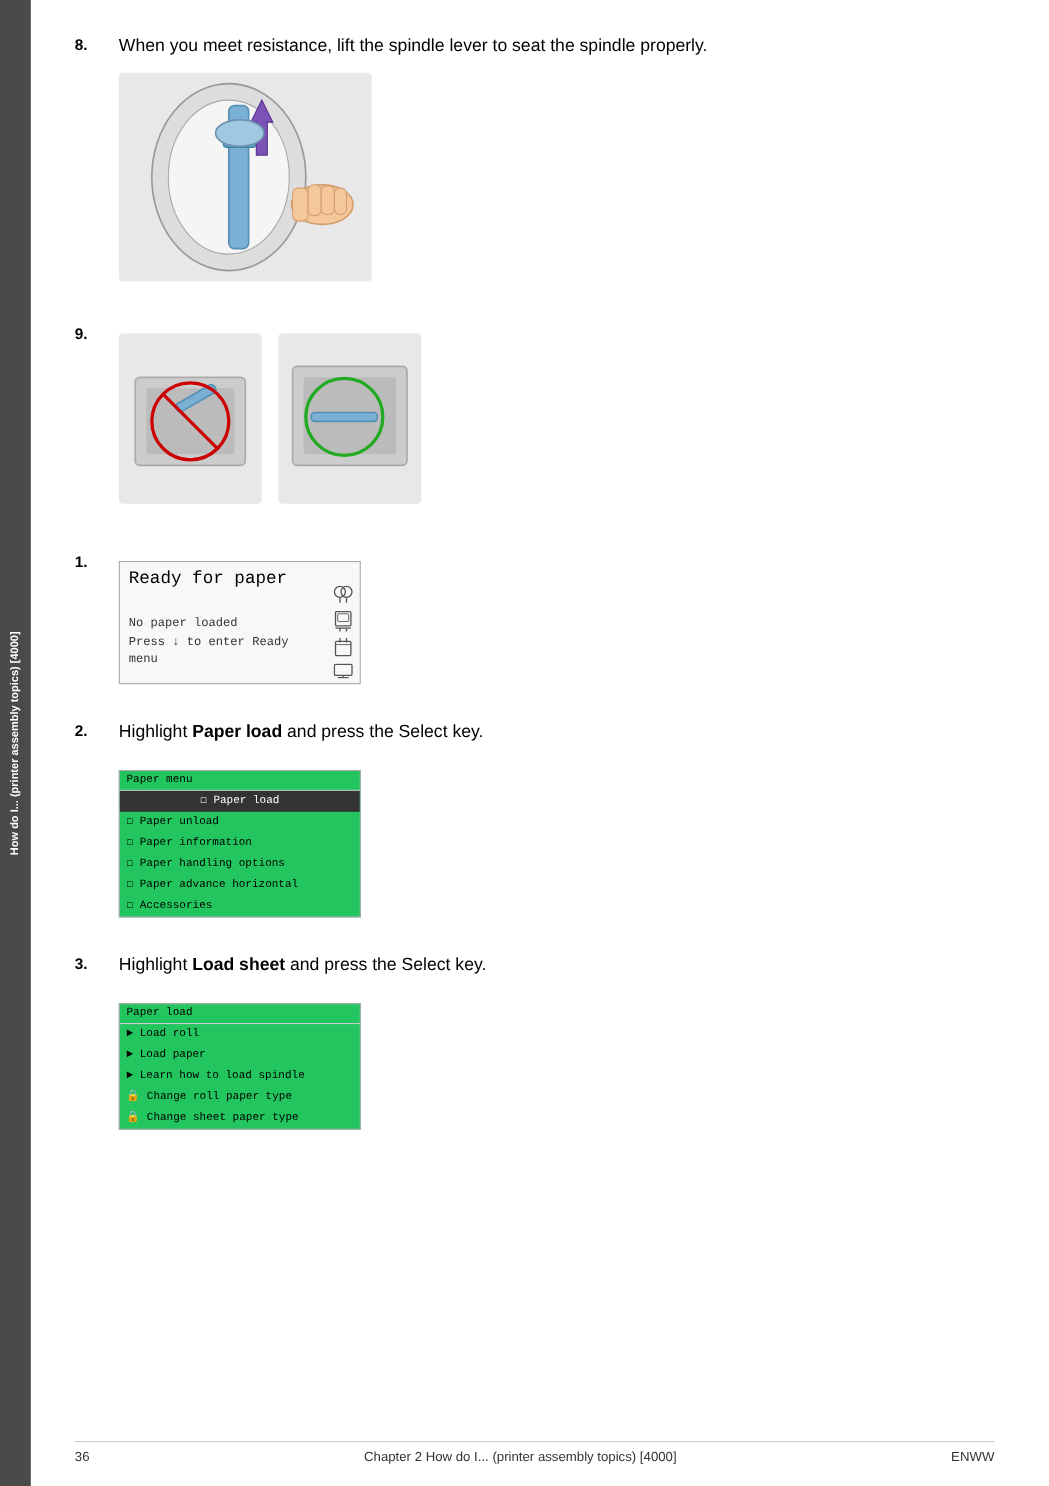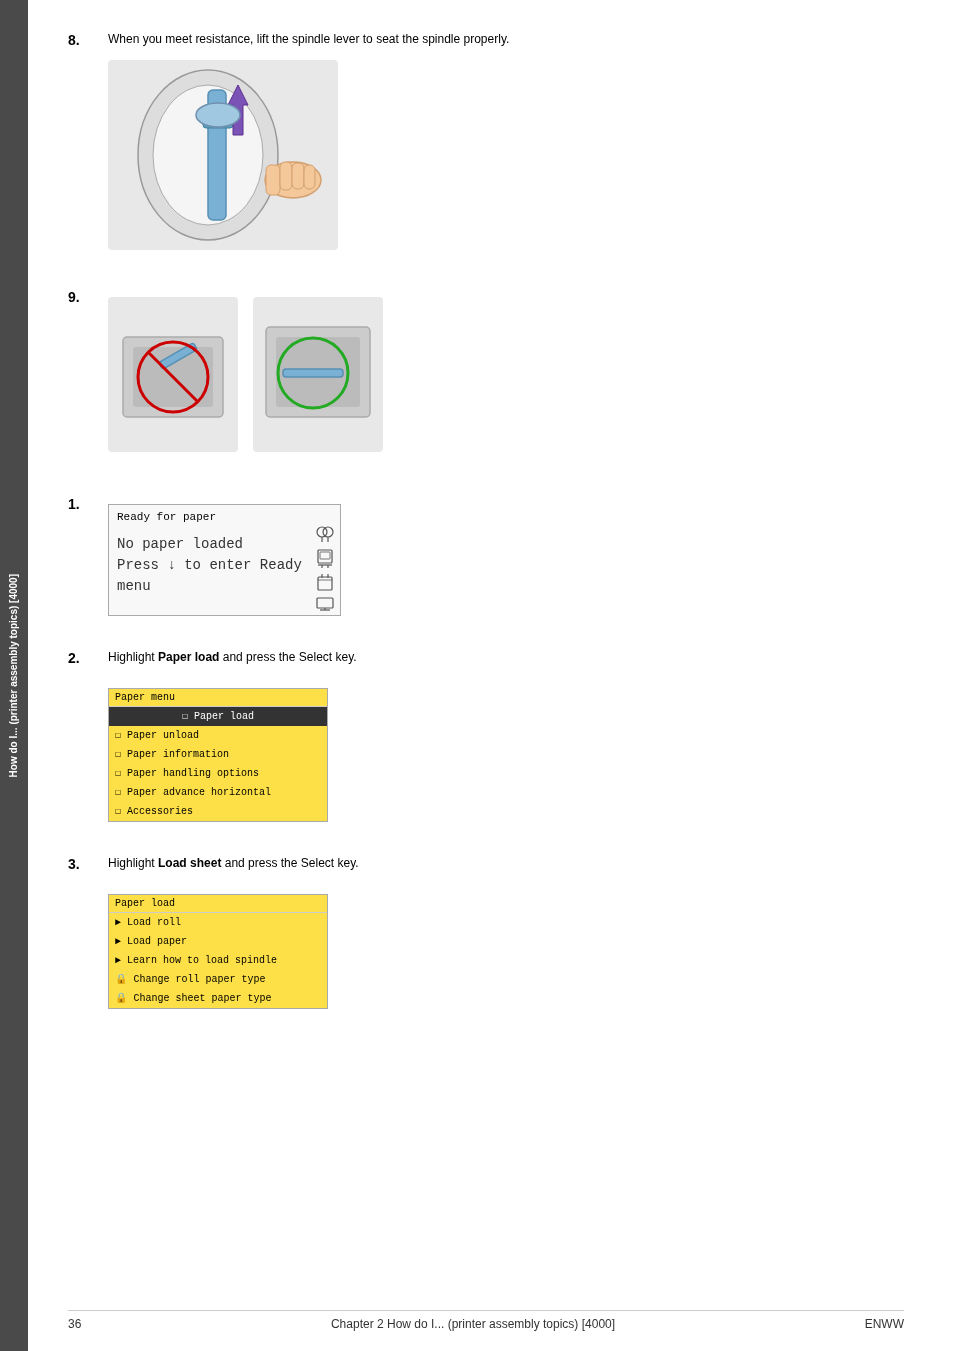--- a/index.html
+++ b/index.html
@@ -73,21 +73,21 @@
       font-size: 14px;
       min-width: 40px;
       padding-top: 2px;
     }
 
     .step-content {
       flex: 1;
     }
 
     .step-text {
-      font-size: 12px;
+      font-size: 16px;
       margin-bottom: 12px;
       line-height: 1.5;
     }
 
     
     .section-heading {
       font-size: 26px;
       font-weight: bold;
       margin: 30px 0 18px 0;
       color: #000;
@@ -108,45 +108,45 @@
     .panel-mockup-inner {
       display: flex;
     }
 
     .panel-text-area {
       flex: 1;
       padding: 6px 8px;
     }
 
     .panel-text-area .panel-title {
+      font-size: 16px;
+      margin-bottom: 24px;
+    }
+
+    .panel-text-area .panel-body {
       font-size: 11px;
-      margin-bottom: 11px;
-    }
-
-    .panel-text-area .panel-body {
-      font-size: 14px;
       color: #333;
       line-height: 1.5;
     }
 
     .panel-icons-area {
       width: 30px;
       padding: 4px;
       display: flex;
       flex-direction: column;
       align-items: center;
       gap: 4px;
       justify-content: flex-start;
       padding-top: 20px;
     }
 
     
     .menu-mockup {
       border: 1px solid #aaa;
-      background: #fde047;
+      background: #22c55e;
       display: inline-block;
       font-family: 'Courier New', Courier, monospace;
       font-size: 10px;
       margin: 10px 0 16px 0;
       min-width: 220px;
     }
 
     .menu-title {
       padding: 3px 6px;
       font-size: 10px;

